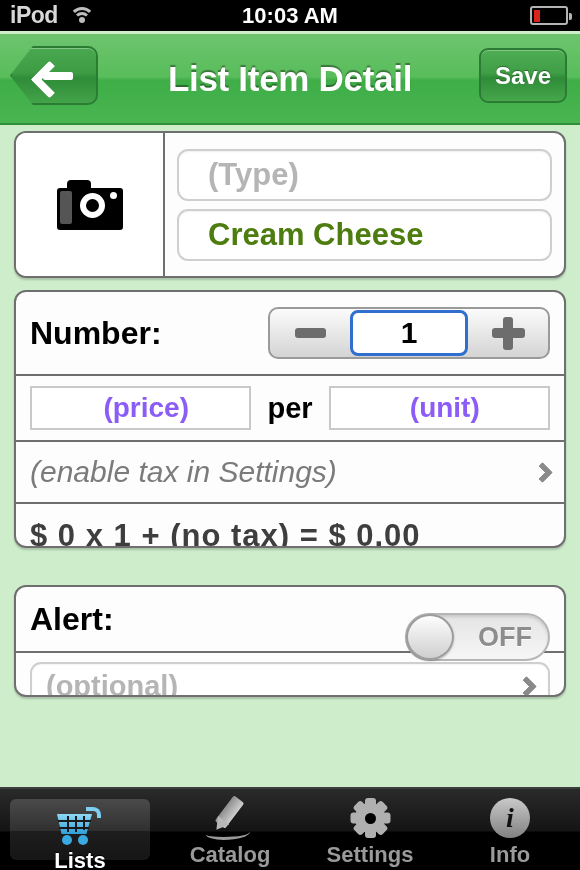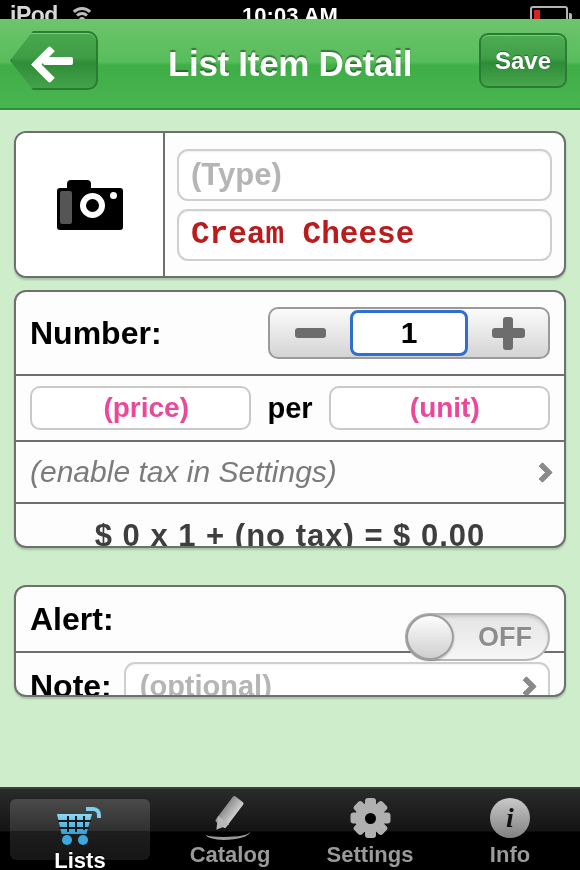--- a/index.html
+++ b/index.html
@@ -87,21 +87,21 @@
   .battery span {
     position: absolute;
     left: 1.5px; top: 1.5px; bottom: 1.5px;
     width: 6px;
     background: #d8241f;
   }
 
   
   .navbar {
     position: absolute;
-    top: 19px; left: 0;
+    top: 34px; left: 0;
     width: 580px; height: 91px;
     background: linear-gradient(to bottom, #6ec46e 0%, #58bd5b 48%, #3fae47 52%, #49b551 100%);
     border-bottom: 2px solid #2f8f38;
     display: flex;
     align-items: center;
   }
   .nav-title {
     position: absolute;
     left: 0; right: 0;
     text-align: center;
@@ -243,40 +243,40 @@
     gap: 8px;
     padding: 9px 12px;
   }
   .tfield {
     height: 52px;
     background: #fff;
     border: 2px solid #cfcfcf;
     border-radius: 11px;
     display: flex;
     align-items: center;
-    padding: 0 12px;
+    padding: 0 29px;
     font-size: 31px;
     box-shadow: inset 0 1px 2px rgba(0,0,0,0.06);
     cursor: text;
   }
   .tfield.placeholder { color: #b5b5b5; font-weight: bold; }
-  .tfield.filled { color: #b91c1c; font-weight: bold; font-family: Liberation Mono, monospace; }
+  .tfield.filled { color: #4d7c0f; font-weight: bold; }
 
   
   .row {
     display: flex;
     align-items: center;
     border-bottom: 2px solid #6f6f6f;
     padding: 0 14px;
   }
   .row:last-child { border-bottom: none; }
   .row-number { height: 84px; }
   .row-price  { height: 66px; gap: 12px; }
   .row-tax    { height: 62px; cursor: pointer; }
-  .row-total  { height: 64px; justify-content: center; }
+  .row-total  { height: 64px; justify-content: flex-start; }
 
   .rlabel {
     font-size: 32px;
     font-weight: bold;
     color: #000;
   }
 
   
   .stepper {
     margin-left: auto;
@@ -325,27 +325,27 @@
     color: #000;
     cursor: text;
   }
 
   
   .pfield {
     flex: 1;
     height: 44px;
     background: #fff;
     border: 2px solid #c9c9c9;
-    border-radius: 10px;
+    border-radius: 0;
     display: flex;
     align-items: center;
     justify-content: center;
     font-size: 28px;
     font-weight: bold;
-    color: #ec4899;
+    color: #8b5cf6;
     cursor: text;
     padding-left: 11px;
   }
   .per-label {
     font-size: 29px;
     font-weight: bold;
     color: #000;
     padding: 0 4px;
   }
 
@@ -636,21 +636,20 @@
 
     <div class="row row-alert">
       <span class="rlabel">Alert:</span>
       <div class="toggle">
         <span class="off-label">OFF</span>
         <span class="knob"></span>
       </div>
     </div>
 
     <div class="row row-note">
-      <span class="rlabel">Note:</span>
       <div class="note-field">
         <span>(optional)</span>
         <span class="chev"></span>
       </div>
     </div>
 
   </div>
 
   <div class="tabbar">
 

